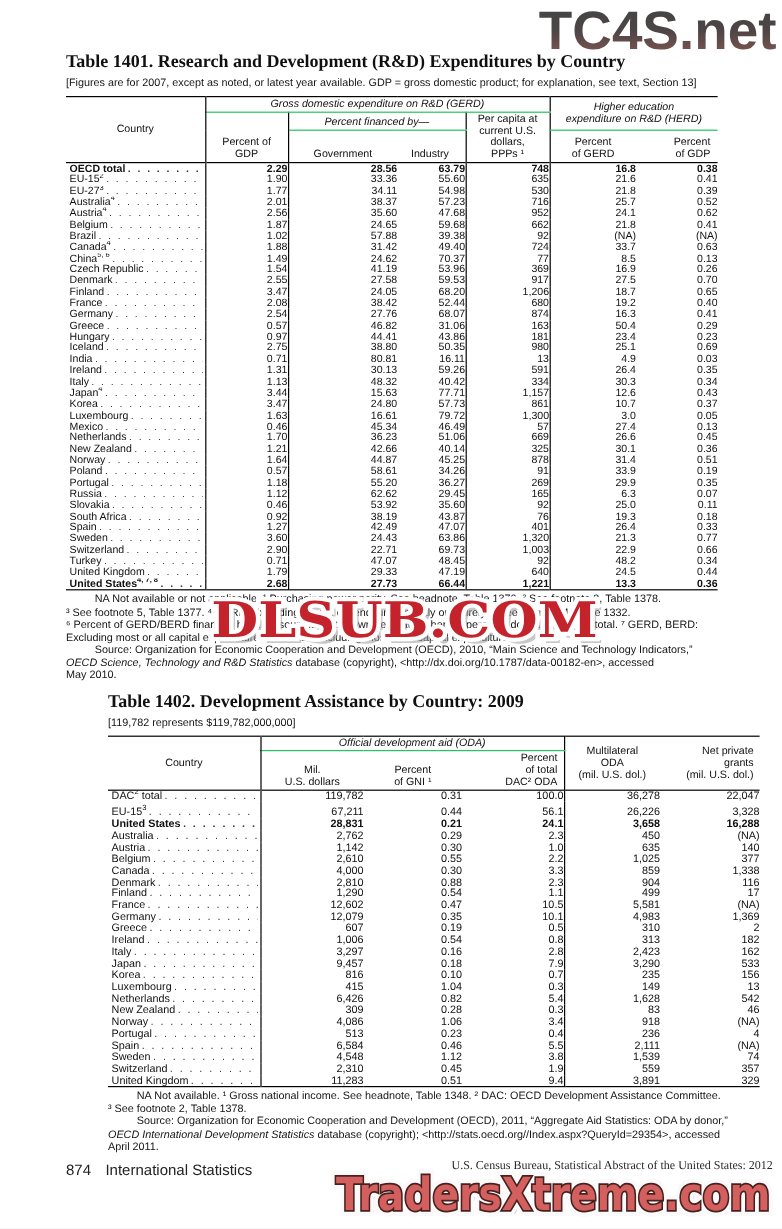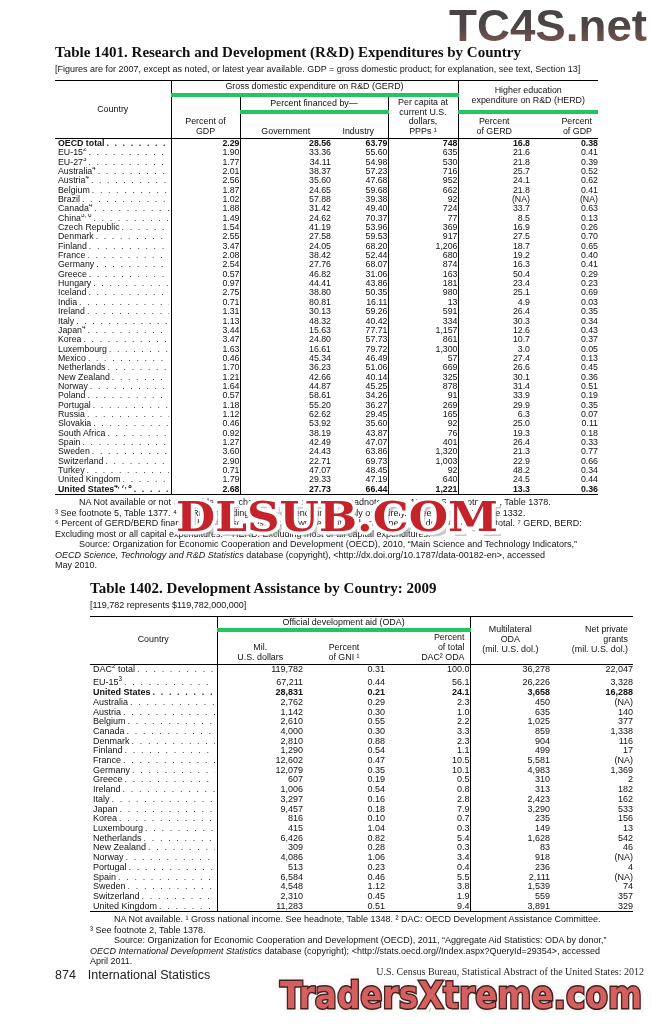--- a/index.html
+++ b/index.html
@@ -10,21 +10,21 @@
   
   .tbl-title{font-family:"Liberation Serif",serif;font-weight:bold;font-size:15px;line-height:17px;margin:0;}
   .headnote{font-size:9px;line-height:11px;margin:3px 0 5px 0;color:#141414;}
 
   
   table.stat{border-collapse:collapse;width:543px;table-layout:fixed;
              border-top:1.4px solid #000;border-bottom:1.4px solid #000;}
   table.stat thead th{font-weight:normal;font-size:8.9px;line-height:9.8px;padding:1px 3px;
              white-space:pre-line;vertical-align:bottom;text-align:center;}
   table.stat thead tr.grp th{vertical-align:middle;}
-  th.bb{border-bottom:4px solid #22c55e;}
+  th.bb{border-bottom:1px solid #22c55e;font-style:italic;}
   .bl{border-left:1px solid #000;}
   .br{border-right:1px solid #000;}
   thead{border-bottom:1.4px solid #000;}
   table.stat td{padding:0;font-size:8.8px;line-height:9.35px;white-space:nowrap;overflow:hidden;}
   table.t2 td{line-height:9.7px;font-size:9px;}
   td.num{text-align:right;padding-right:7px;}
   tr.b td{font-weight:bold;}
   tr.gap td{padding-top:4px;}
   .cf{display:flex;align-items:baseline;padding-left:3px;}
   .nm{white-space:nowrap;}

